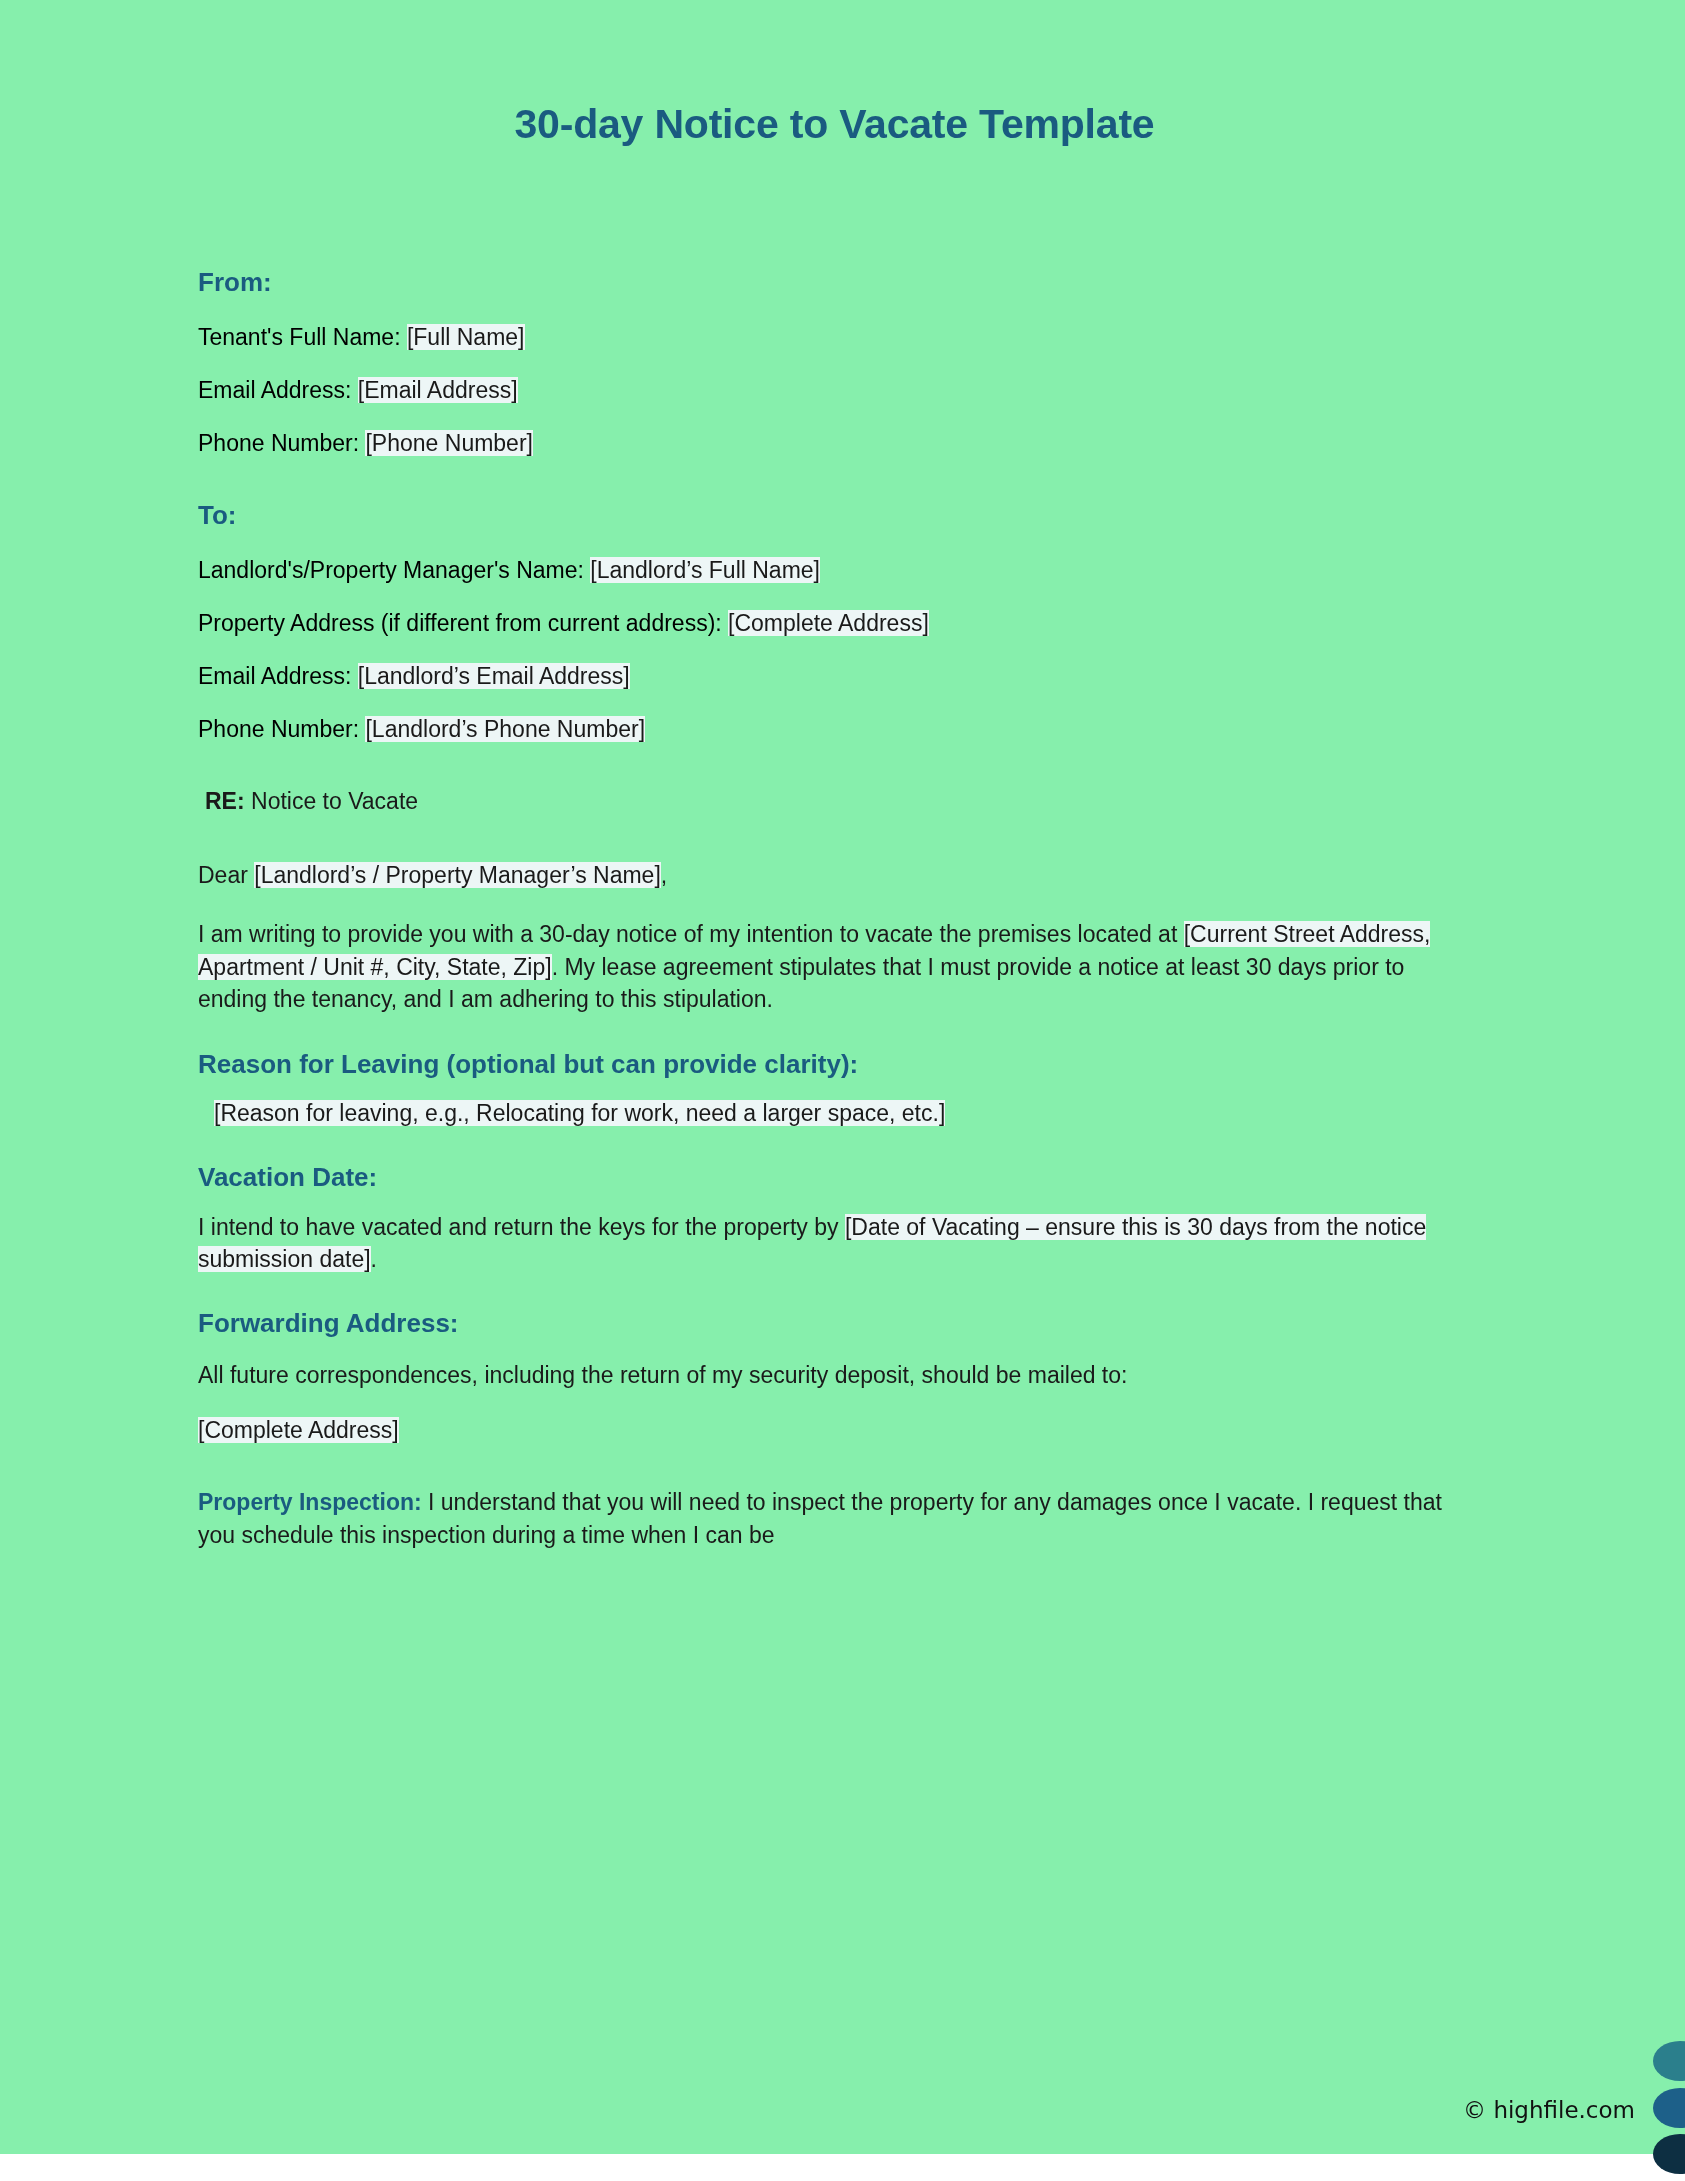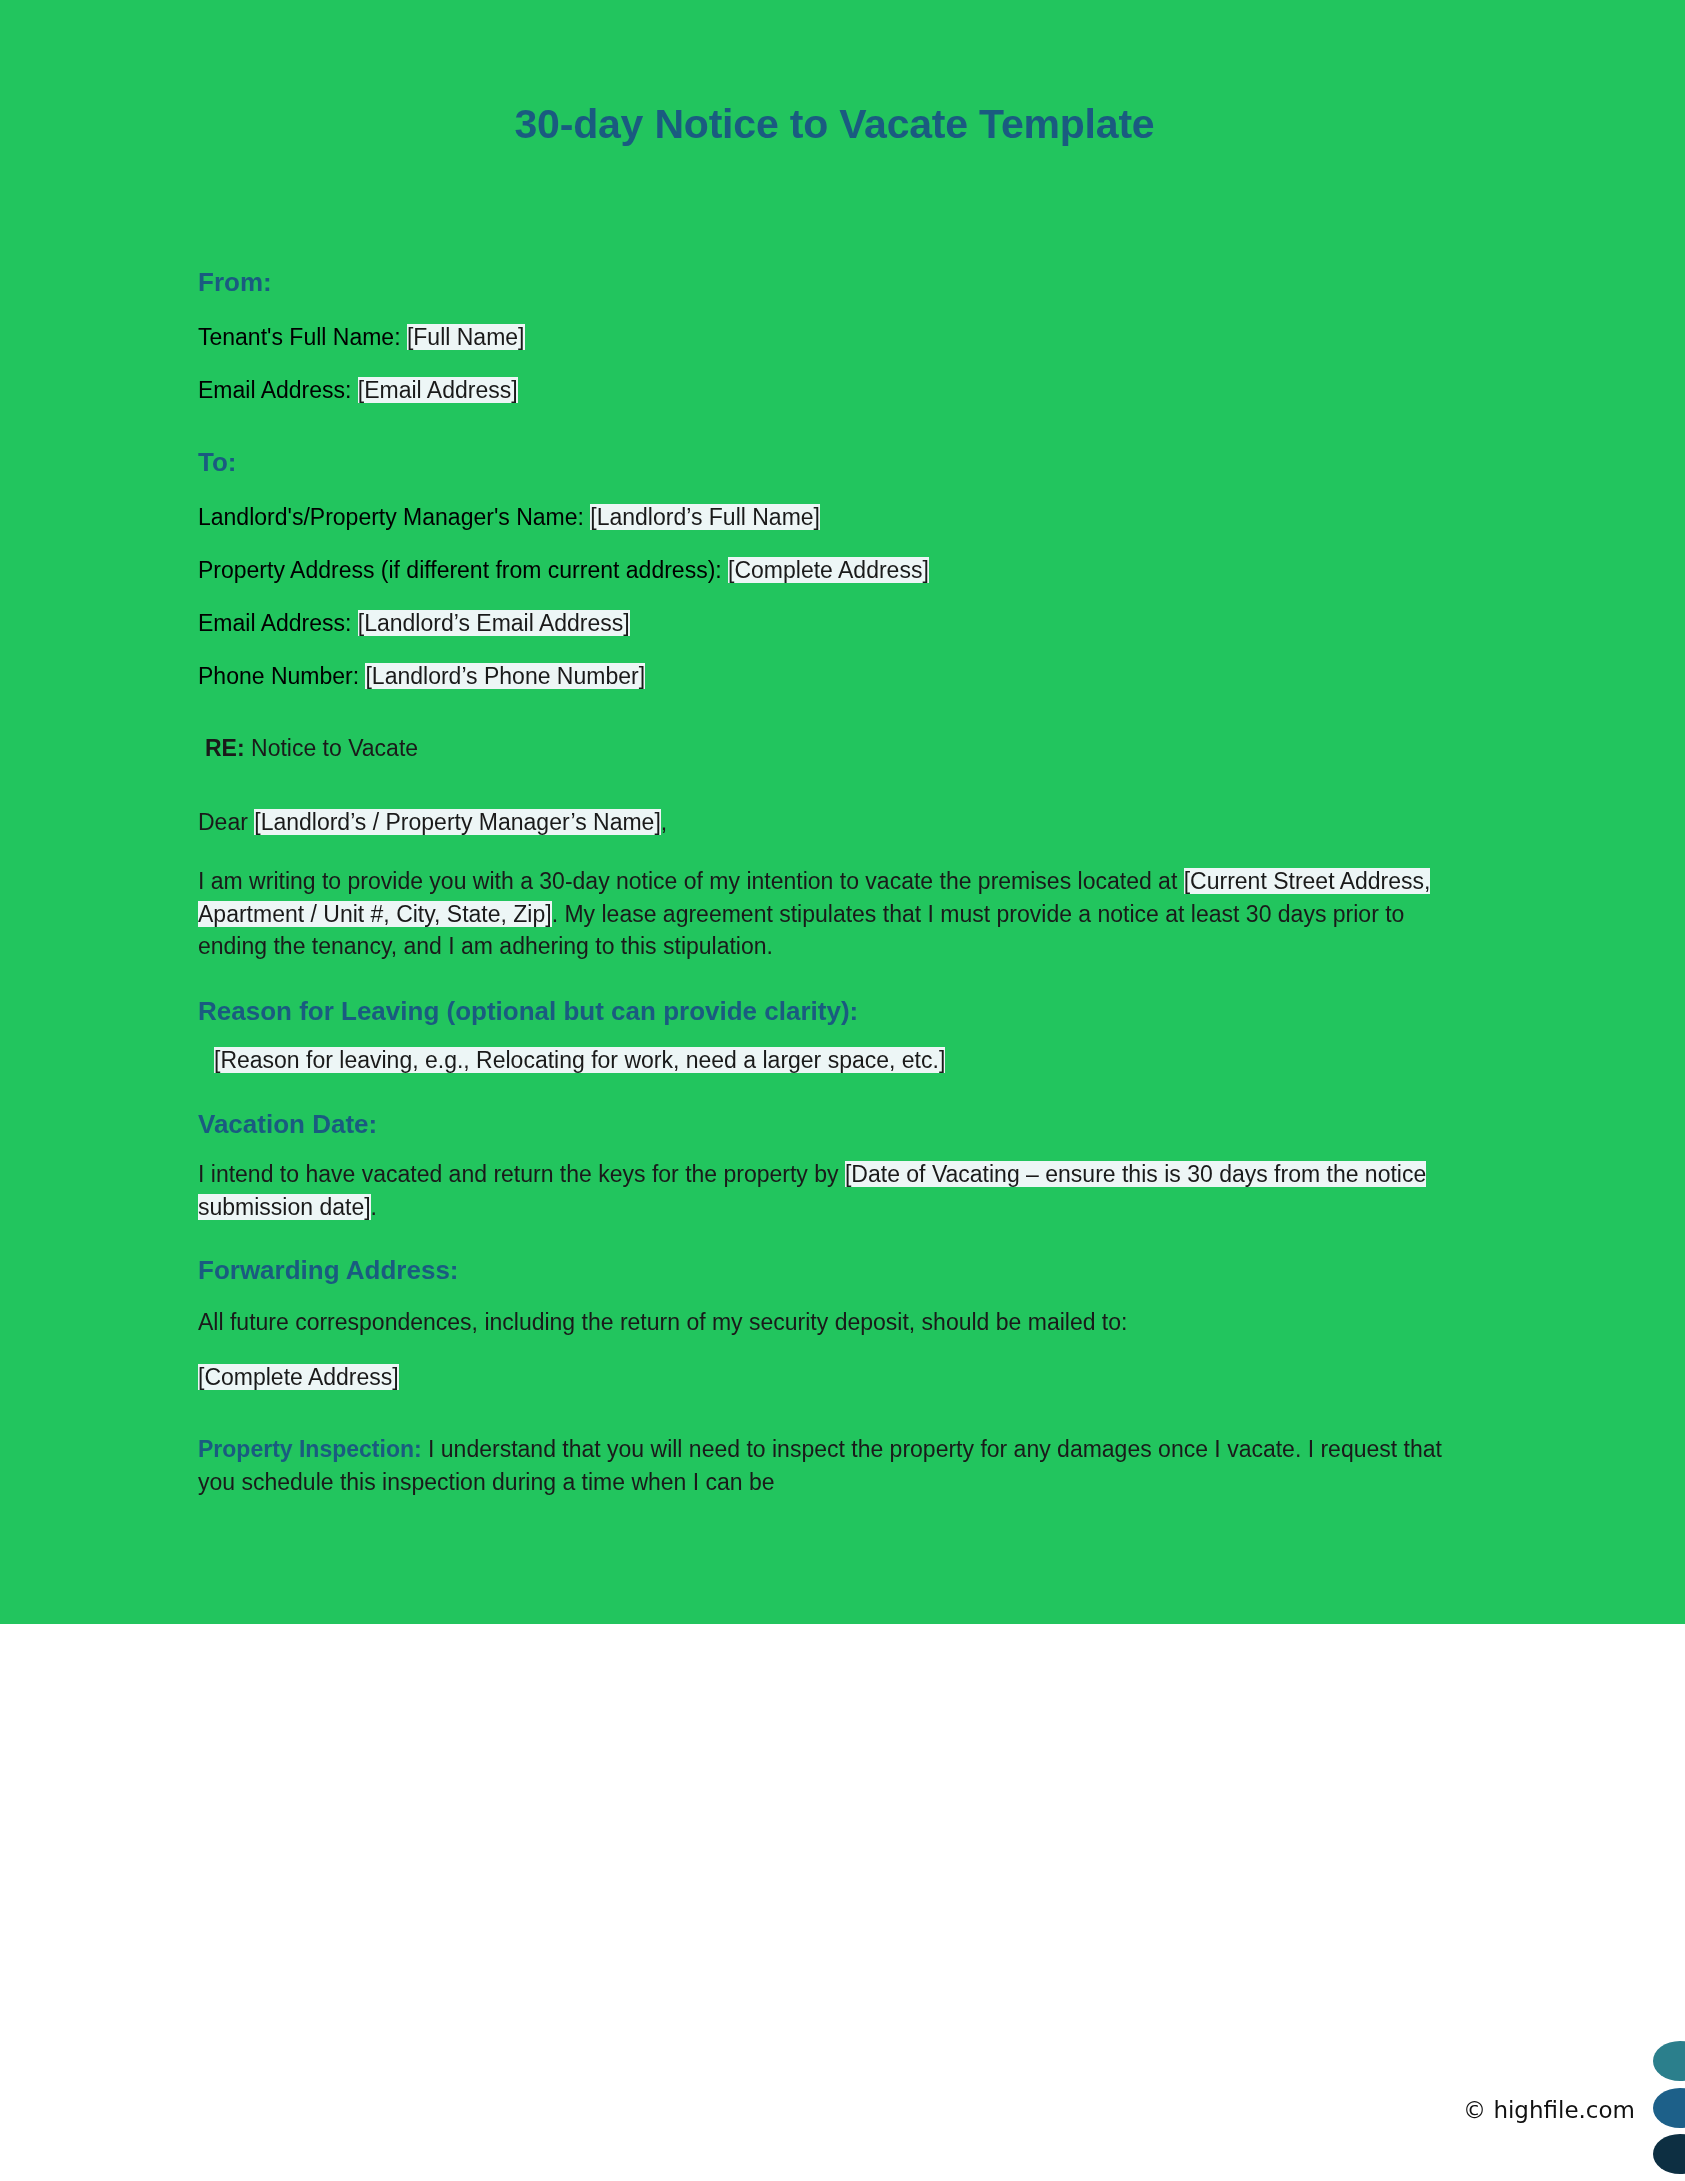--- a/index.html
+++ b/index.html
@@ -13,22 +13,22 @@
     position: relative;
     font-family: "Liberation Sans", sans-serif;
     color: #000000;
     overflow: hidden;
   }
 
   .page {
     position: absolute;
     left: 0; top: 0;
     width: 1685px;
-    height: 1624px;
-    background: #22c55e;
+    height: 2154px;
+    background: #86efac;
   }
 
   
   .content {
     position: absolute;
     left: 198px;
     top: 0;
     width: 1273px;
   }
 
@@ -146,20 +146,24 @@
       <span class="label">Tenant's Full Name:</span>
       <span class="ph">[Full Name]</span>
     </div>
 
 
     <div class="field s-field">
       <span class="label">Email Address:</span>
       <span class="ph">[Email Address]</span>
     </div>
 
+    <div class="field s-field">
+      <span class="label">Phone Number:</span>
+      <span class="ph">[Phone Number]</span>
+    </div>
 
 
     <div class="section-heading s-to-head">To:</div>
 
     <div class="field s-field-first">
       <span class="label">Landlord's/Property Manager's Name:</span>
       <span class="ph">[Landlord’s Full Name]</span>
     </div>
 
     <div class="field s-field">

